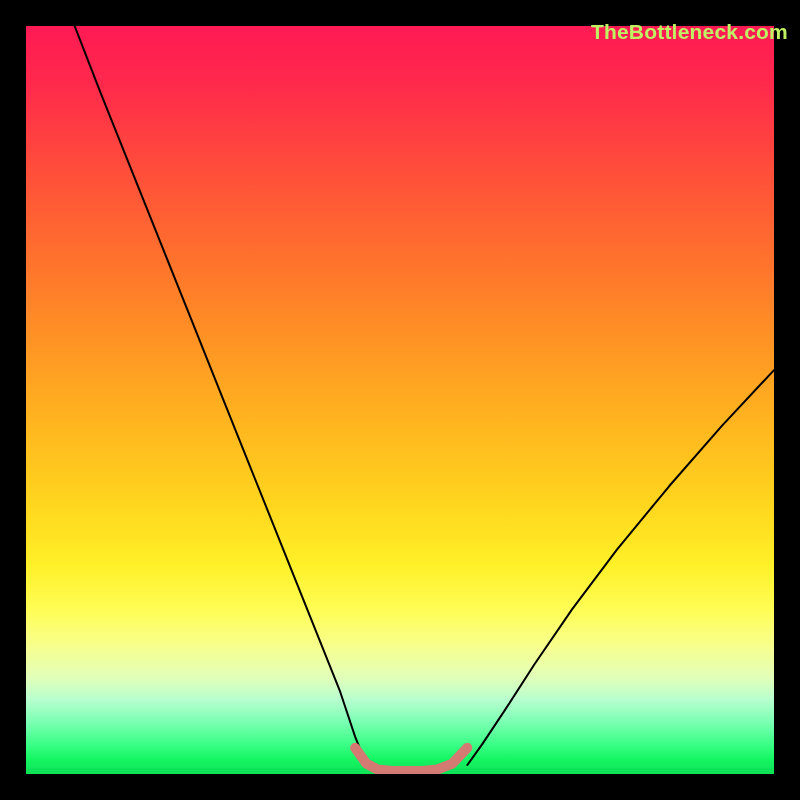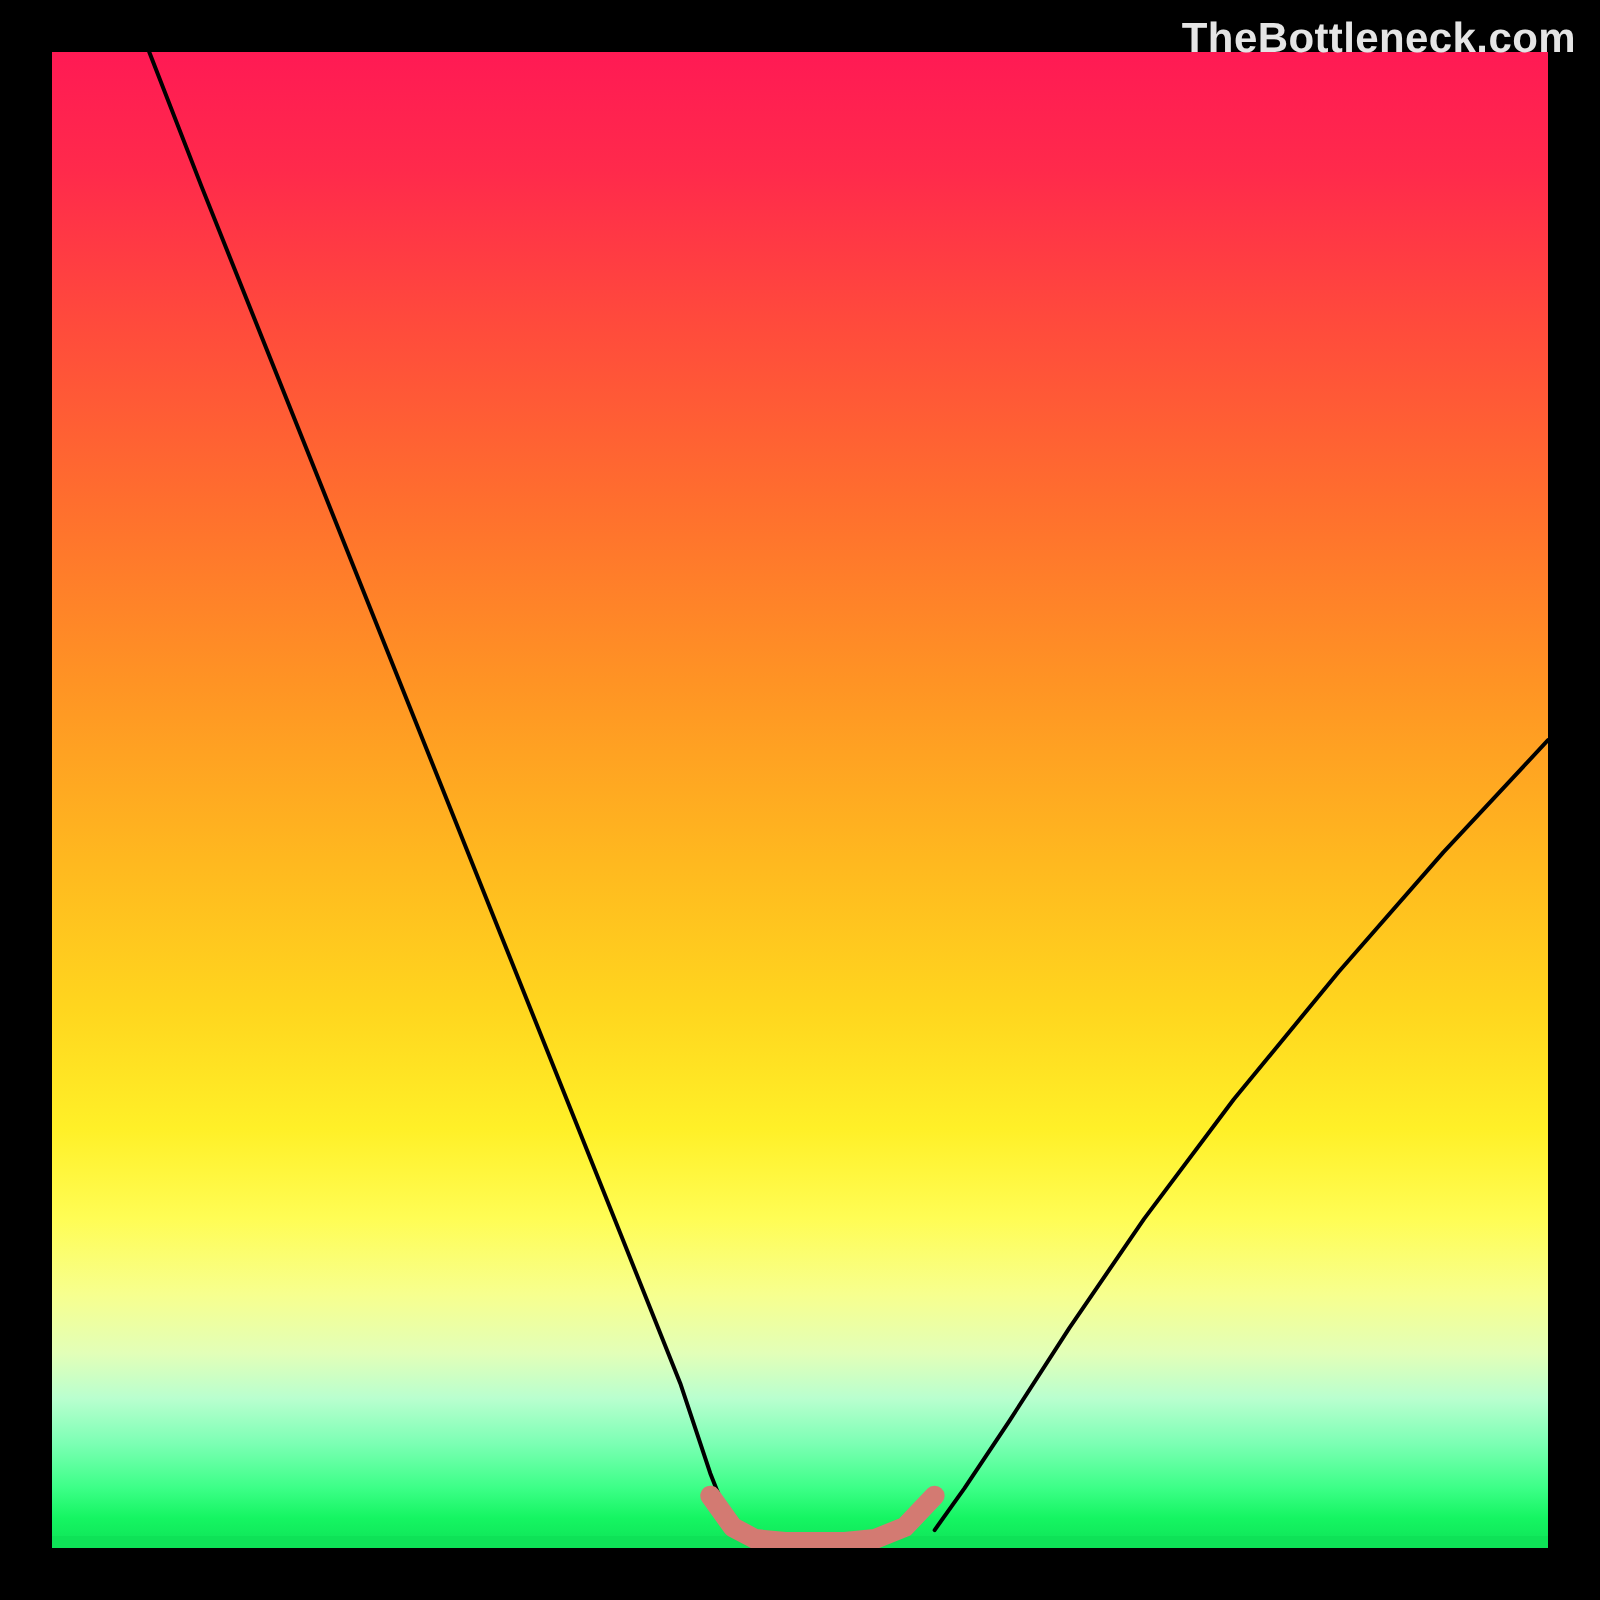--- a/index.html
+++ b/index.html
@@ -58,25 +58,25 @@
   }
   svg.curves {
     position: absolute;
     inset: 0;
     width: 100%;
     height: 100%;
     overflow: visible;
   }
   .watermark {
     position: absolute;
-    top: 8px;
+    top: 20px;
     right: 12px;
     font-size: 21px;
     font-weight: 600;
-    color: #e5e5e5;
+    color: #bef264;
     letter-spacing: 0.2px;
     user-select: none;
   }
 </style>
 </head>
 <body>
 
 <div class="stage">
   <div class="plot">
     <div class="gradient"></div>

